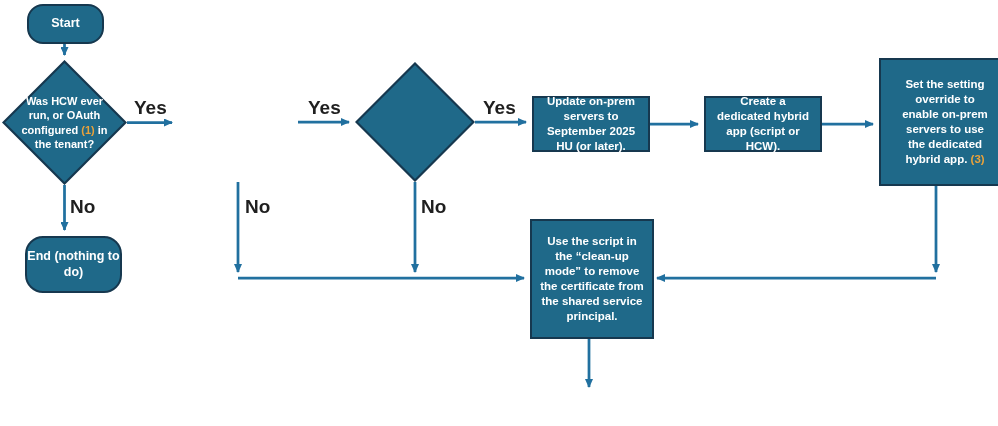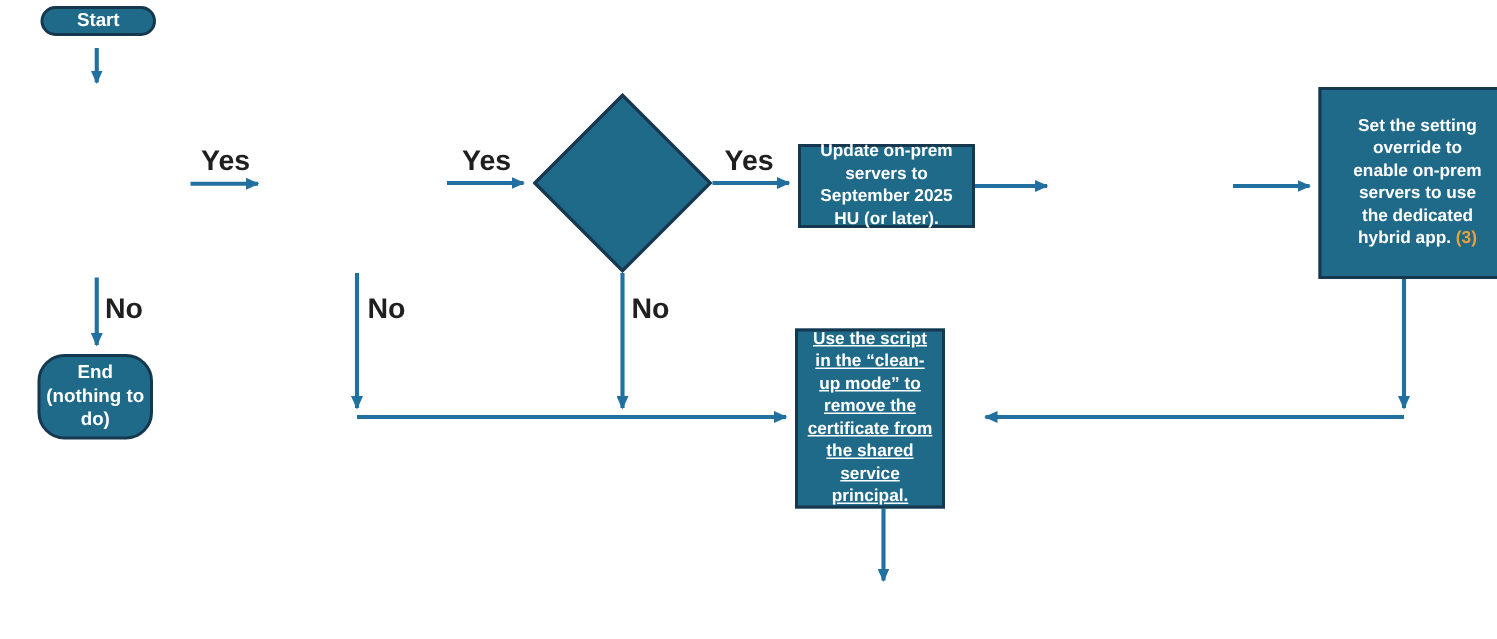--- a/index.html
+++ b/index.html
@@ -48,46 +48,57 @@
     <path class="edge-path" marker-end="url(#ah)" d="M822,124 L873,124"></path>
     <path class="edge-path" marker-end="url(#ah)" d="M936,186 L936,272"></path>
     <path class="edge-path" marker-end="url(#ah)" d="M936,278 L657,278"></path>
     <path class="edge-path" marker-end="url(#ah)" d="M64.5,185 L64.5,230"></path>
     <path class="edge-path" marker-end="url(#ah)" d="M238,182 L238,272"></path>
     <path class="edge-path" marker-end="url(#ah)" d="M415,182 L415,272"></path>
     <path class="edge-path" marker-end="url(#ah)" d="M238,278 L524,278"></path>
     <path class="edge-path" marker-end="url(#ah)" d="M589,339 L589,387"></path>
   </svg>
 
-  <div class="node terminal" style="left:27px;top:4px;width:77px;height:20px;">
+  <div class="node terminal" style="left:27px;top:4px;width:77px;height:40px;">
     <span>Start</span>
   </div>
 
+  <div class="node diamond" style="left:2px;top:60px;width:125px;height:125px;">
+    <svg viewBox="0 0 125 125">
+      <polygon class="shape-fill" points="62.5,1.5 123.5,62.5 62.5,123.5 1.5,62.5"></polygon>
+    </svg>
+    <div class="diamond-text">
+      <span><span>Was HCW ever run, or OAuth configured </span><span class="accent">(1)</span><span> in the tenant?</span></span>
+    </div>
+  </div>
 
-  <div class="node terminal" style="left:25px;top:236px;width:77px;height:57px;border-radius:18px;">
+  <div class="node terminal" style="left:25px;top:236px;width:97px;height:57px;border-radius:18px;">
     <span>End (nothing to do)</span>
   </div>
 
 
   <div class="node diamond" style="left:355px;top:62px;width:120px;height:120px;">
     <svg viewBox="0 0 120 120">
       <polygon class="shape-fill" points="60,1.5 118.5,60 60,118.5 1.5,60"></polygon>
     </svg>
   </div>
 
   <div class="node process" style="left:532px;top:96px;width:118px;height:56px;">
     <span>Update on-prem servers to September 2025 HU (or later).</span>
   </div>
 
+  <div class="node process" style="left:704px;top:96px;width:118px;height:56px;">
+    <span>Create a dedicated hybrid app (script or HCW).</span>
+  </div>
 
   <div class="node process" style="left:879px;top:58px;width:132px;height:128px;padding:21px;">
     <span><span>Set the setting override to enable on-prem servers to use the dedicated hybrid app. </span><span class="accent">(3)</span></span>
   </div>
 
-  <div class="node process" style="left:530px;top:219px;width:100px;height:120px;padding:6px;text-decoration:underline;">
+  <div class="node process" style="left:530px;top:219px;width:124px;height:120px;padding:6px;">
     <span>Use the script in the “clean-up mode” to remove the certificate from the shared service principal.</span>
   </div>
 
   <div class="node terminal" style="left:548px;top:393px;width:80px;height:30px;margin-top:35px;">
     <span>End</span>
   </div>
 
   <span class="edge-label" style="left:134px;top:98px;">Yes</span>
   <span class="edge-label" style="left:308px;top:98px;">Yes</span>
   <span class="edge-label" style="left:483px;top:98px;">Yes</span>

